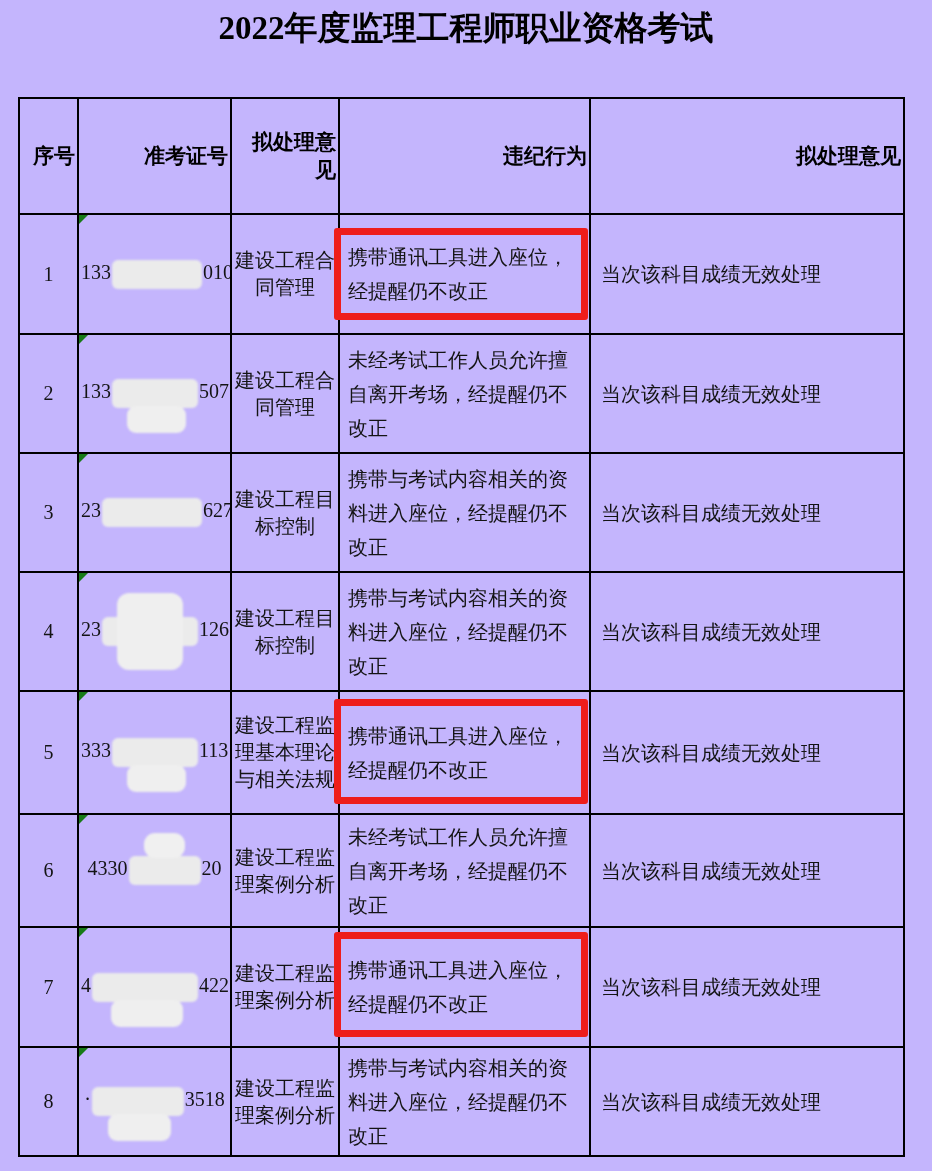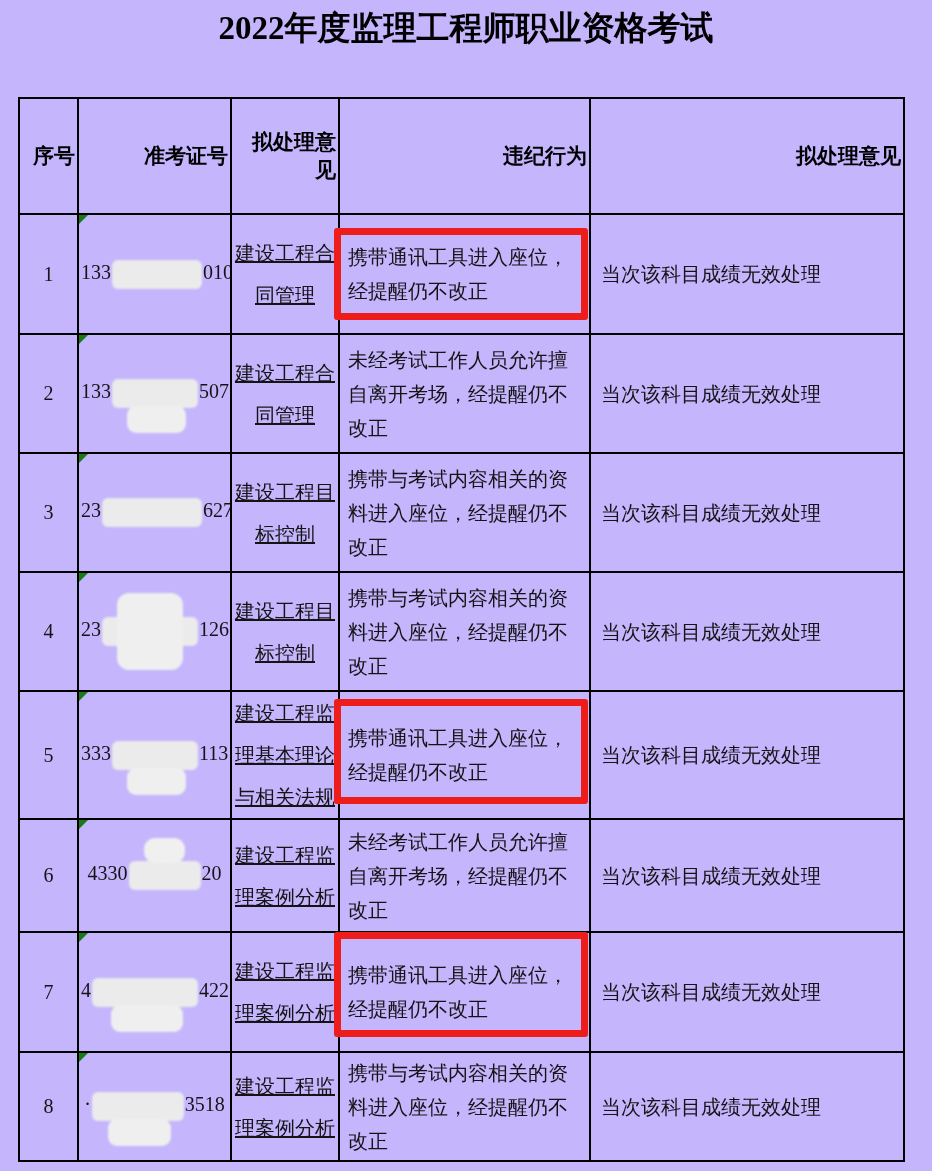--- a/index.html
+++ b/index.html
@@ -39,21 +39,21 @@
   }
   .doc-table th {
     font-size: 21px;
     font-weight: bold;
     text-align: right;
     padding: 0 2px;
   }
   .doc-table td { font-size: 20px; color: #141414; }
   td.c-serial  { text-align: center; }
   td.c-ticket  { text-align: center; position: relative; padding: 0 2px; white-space: nowrap; }
-  td.c-subject { text-align: center; padding: 0 2px; line-height: 42px; text-decoration: underline; }
+  td.c-subject { text-align: center; padding: 0 2px; line-height: 27px; }
   td.c-behavior{ text-align: left; padding: 0 14px 0 8px; line-height: 34px; }
   td.c-opinion { text-align: left; padding: 0 4px 0 10px; line-height: 30px; }
 
   .flag-triangle {
     position: absolute;
     top: 0; left: 0;
     width: 0; height: 0;
     border-top: 9px solid #177a17;
     border-right: 9px solid transparent;
   }

